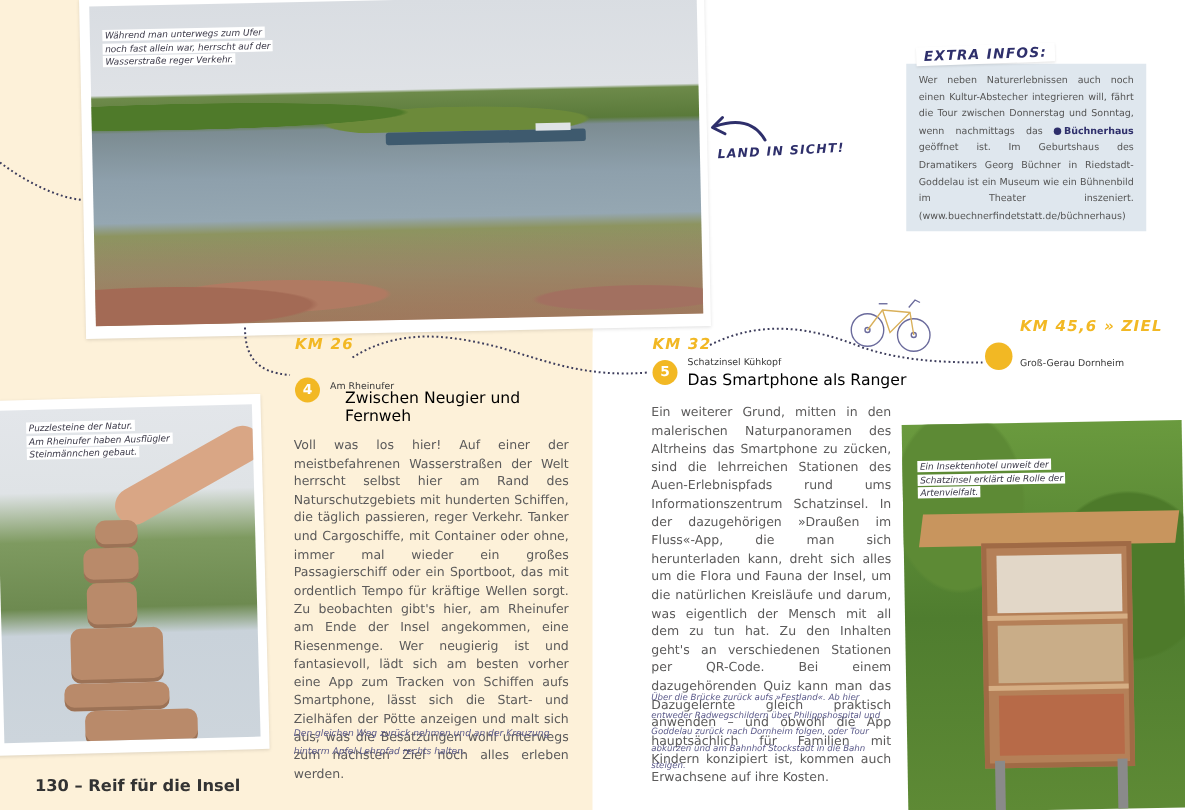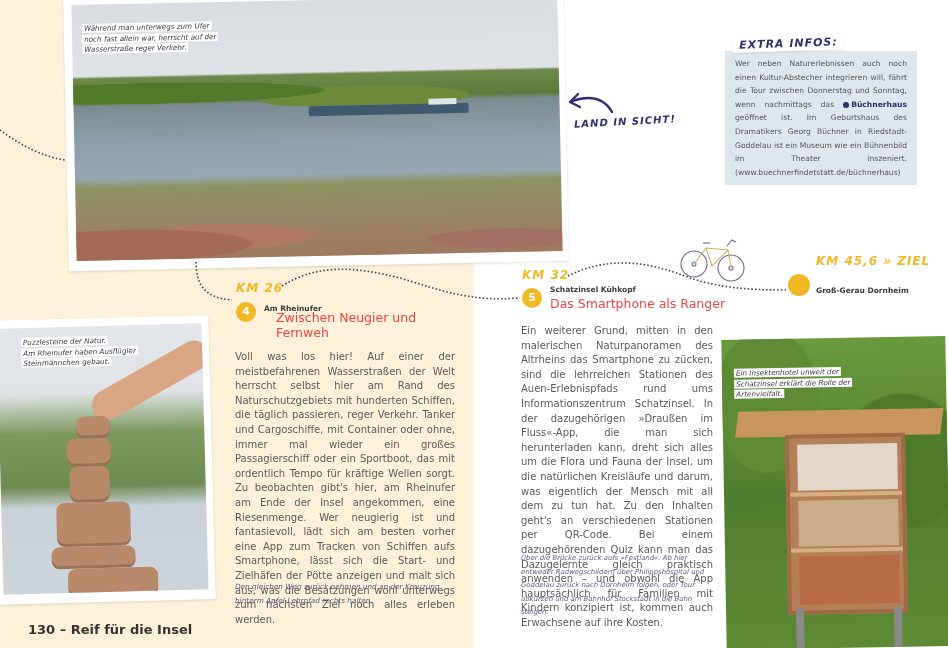--- a/index.html
+++ b/index.html
@@ -42,22 +42,22 @@
 
   .caption { position: absolute; font-family: "DejaVu Sans", sans-serif; font-style: italic; font-size: 7.2px; line-height: 10.5px; color: #3d3b4a; }
   .caption span { background: #fff; padding: 0 2px; box-decoration-break: clone; -webkit-box-decoration-break: clone; }
 
   
   svg.route { position: absolute; left: 0; top: 0; width: 948px; height: 648px; pointer-events: none; }
 
   .km { position: absolute; font-family: "DejaVu Sans", sans-serif; font-style: italic; font-weight: bold; color: #f2b824; font-size: 12px; letter-spacing: 1px; }
   .stop-circle { position: absolute; width: 20px; height: 20px; border-radius: 50%; background: #f2b824; color: #fff; font-weight: bold; font-size: 11px; line-height: 20px; text-align: center; font-family: "DejaVu Sans", sans-serif; }
   .stop-circle.big { width: 22px; height: 22px; }
-  .stop-sub { position: absolute; font-size: 7.5px; font-weight: bold; color: #3a3a3a; }
-  .stop-title { position: absolute; font-size: 12.5px; color: #ef4444; line-height: 15px; }
+  .stop-sub { position: absolute; font-size: 7.5px; font-weight: normal; color: #3a3a3a; }
+  .stop-title { position: absolute; font-size: 12.5px; color: #000000; line-height: 15px; }
 
   .body-text { position: absolute; font-size: 10px; line-height: 14.6px; color: #5b5a5a; text-align: justify; hyphens: manual; }
   .italic-note { position: absolute; font-size: 7.3px; line-height: 13.5px; font-style: italic; color: #5b5a8a; }
 
   
   .info-box { position: absolute; left: 725px; top: 51px; width: 192px; height: 134px; background: #dfe7ee; padding: 6px 10px; }
   .info-box .info-text { font-size: 7.6px; line-height: 13.6px; color: #555; text-align: justify; }
   .info-box .dot { display: inline-block; width: 6px; height: 6px; border-radius: 50%; background: #2e2f6b; margin: 0 2px 0 0; vertical-align: middle; }
   .info-box b { color: #2e2f6b; }
   .info-tag { position: absolute; left: 733px; top: 36px; background: #fff; padding: 1px 6px; transform: rotate(-2deg); font-family: "DejaVu Sans", sans-serif; font-style: italic; font-weight: bold; font-size: 11px; letter-spacing: 1px; color: #2e2f6b; box-shadow: 0 1px 2px rgba(0,0,0,0.1); }
@@ -144,21 +144,21 @@
   </g>
 </svg>
 
 <div class="land-label">LAND IN SICHT!</div>
 
 <div class="info-box">
   <p class="info-text"><span>Wer neben Naturerlebnissen auch noch einen Kultur-Abstecher integrieren will, fährt die Tour zwischen Donnerstag und Sonntag, wenn nachmittags das </span><span class="dot"></span><b>Büchnerhaus</b><span> geöffnet ist. Im Geburtshaus des Dramatikers Georg Büchner in Riedstadt-Goddelau ist ein Museum wie ein Bühnenbild im Theater inszeniert. (www.buechnerfindetstatt.de/büchnerhaus)</span></p>
 </div>
 <div class="info-tag">EXTRA INFOS:</div>
 
-<div class="km" style="left:236px; top:281px;text-align:center;">KM 26</div>
+<div class="km" style="left:236px; top:268px;text-align:center;">KM 26</div>
 <div class="stop-circle" style="left:236px; top:302px;">4</div>
 <div class="stop-sub" style="left:264px; top:304px;">Am Rheinufer</div>
 <div class="stop-title" style="left:264px; top:310px; width:180px;margin-left:12px;">
   <span>Zwischen Neugier und</span><br>
   <span>Fernweh</span>
 </div>
 <p class="body-text" style="left:235px; top:350px; width:220px;">Voll was los hier! Auf einer der meistbefahrenen Wasserstraßen der Welt herrscht selbst hier am Rand des Naturschutzgebiets mit hunderten Schiffen, die täglich passieren, reger Verkehr. Tanker und Cargoschiffe, mit Container oder ohne, immer mal wieder ein großes Passagierschiff oder ein Sportboot, das mit ordentlich Tempo für kräftige Wellen sorgt. Zu beobachten gibt's hier, am Rheinufer am Ende der Insel angekommen, eine Riesenmenge. Wer neugierig ist und fantasievoll, lädt sich am besten vorher eine App zum Tracken von Schiffen aufs Smartphone, lässt sich die Start- und Zielhäfen der Pötte anzeigen und malt sich aus, was die Besatzungen wohl unterwegs zum nächsten Ziel noch alles erleben werden.</p>
 <p class="italic-note" style="left:235px; top:580px; width:225px;">Den gleichen Weg zurück nehmen und an der Kreuzung hinterm Apfel-Lehrpfad rechts halten.</p>
 
 <div class="km" style="left:522px; top:268px;">KM 32</div>

